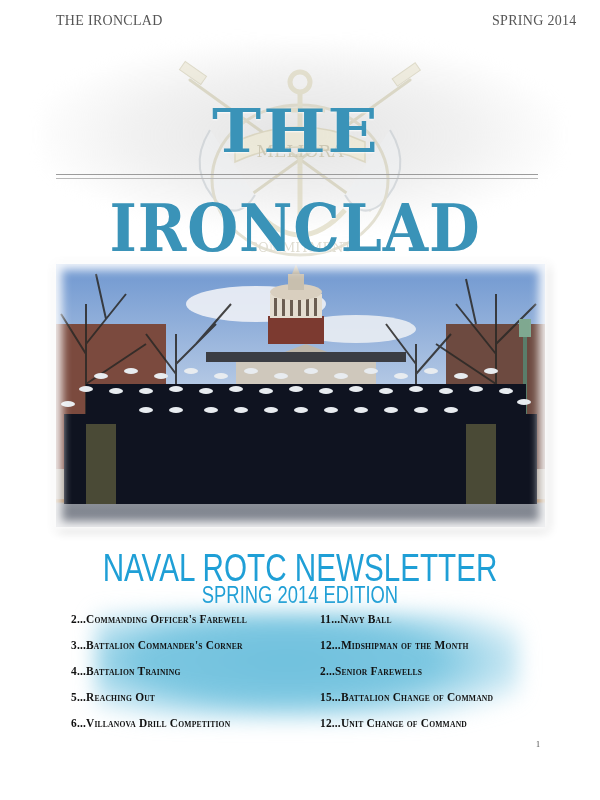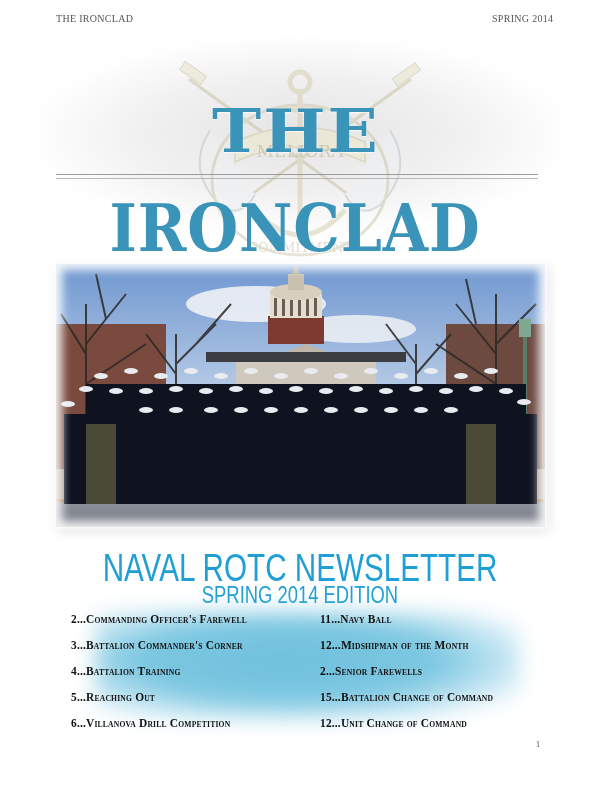--- a/index.html
+++ b/index.html
@@ -5,21 +5,21 @@
   html, body { margin: 0; padding: 0; }
   body {
     width: 600px; height: 800px; position: relative; overflow: hidden;
     background: #ffffff;
     font-family: "Liberation Serif", "DejaVu Serif", serif;
   }
   .page { position: absolute; inset: 0; background: #fff; }
 
   
   .run-left, .run-right {
-    position: absolute; top: 13px; font-size: 10px; color: #555;
+    position: absolute; top: 13px; font-size: 14px; color: #555;
     letter-spacing: 0.3px; font-family: "Liberation Serif", serif;
   }
   .run-left { left: 56px; }
   .run-right { left: 484px; margin-left: 8px; }
 
   
   .masthead {
     position: absolute; left: 0; top: 30px; width: 495px; height: 210px;
   }
   .masthead-shadow {

